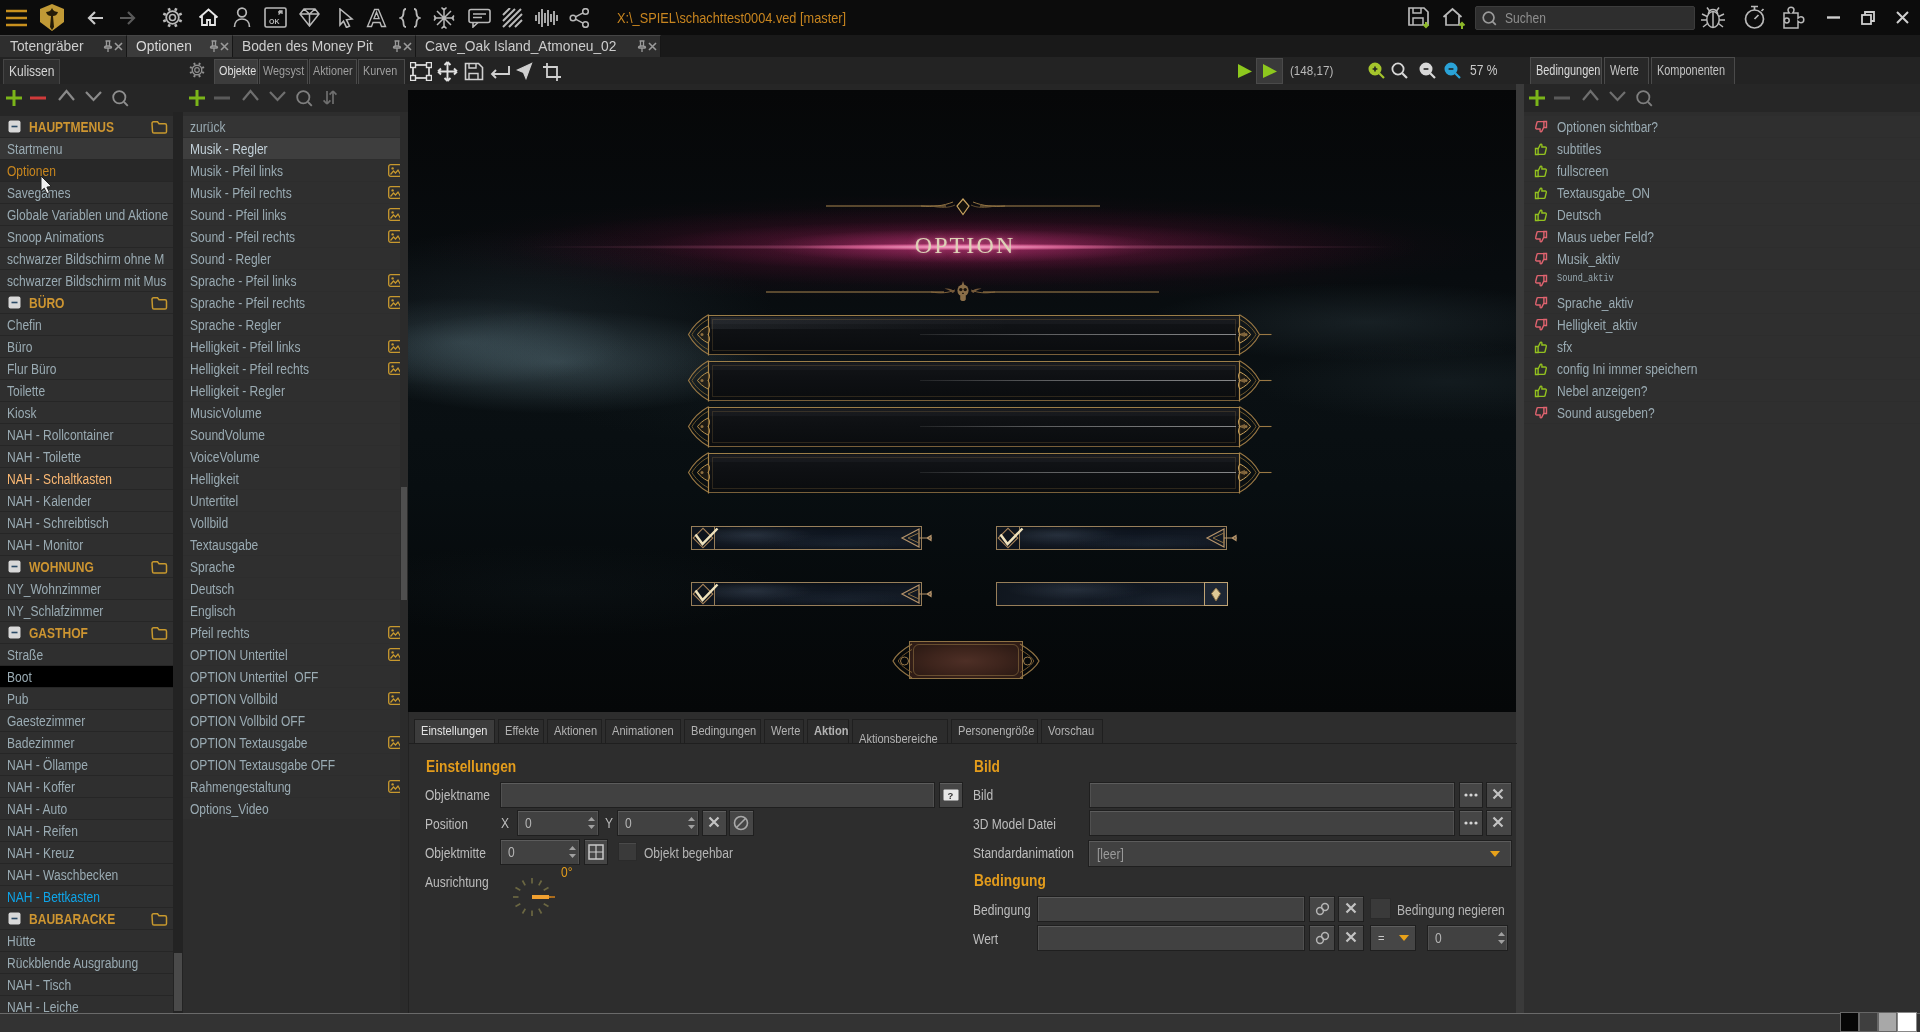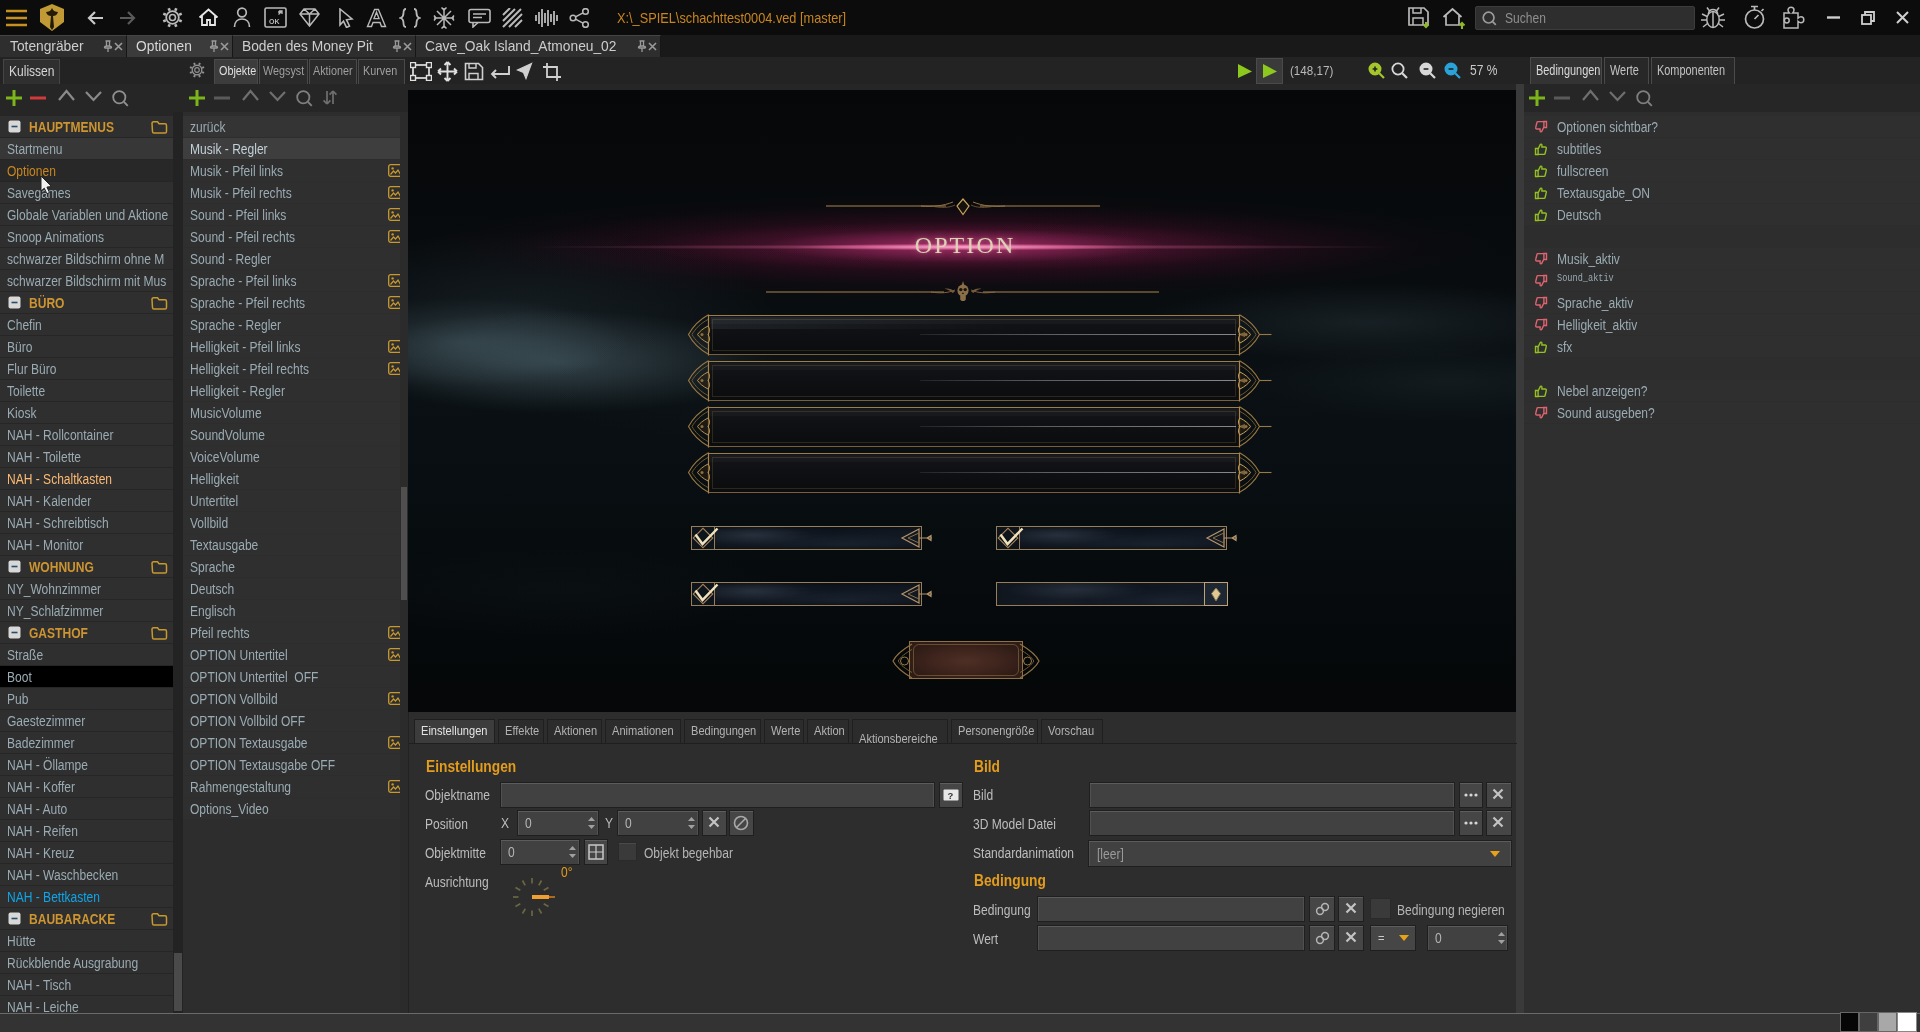--- a/index.html
+++ b/index.html
@@ -811,20 +811,26 @@
           <path d="M1.5 6.5h2.6v6H1.5zM4.1 7l2.3-4.6c.2-.5 1.5-.4 1.5.5V5h3.3c.8 0 1.3.6 1.1 1.3l-1.2 5.2c-.1.5-.6.9-1.1.9H4.1z" stroke="#93c11f" stroke-width="1.4"></path>
         </svg>
 <div style="position:absolute;left:33px;top:3px;font-size:14px;color:#9aabb3;font-weight:normal;letter-spacing:0px;font-family:'Liberation Sans',sans-serif;white-space:nowrap;"><span style="display:inline-block;transform:scaleX(0.86);transform-origin:0 50%;">Textausgabe_ON</span></div>
 </div>
 <div style="position:absolute;left:0;top:92px;width:396px;height:21px;background:#2f2f2f">
 <svg style="position:absolute;left:10px;top:4px" width="14" height="14" viewBox="0 0 14 14" fill="none">
           <path d="M1.5 6.5h2.6v6H1.5zM4.1 7l2.3-4.6c.2-.5 1.5-.4 1.5.5V5h3.3c.8 0 1.3.6 1.1 1.3l-1.2 5.2c-.1.5-.6.9-1.1.9H4.1z" stroke="#93c11f" stroke-width="1.4"></path>
         </svg>
 <div style="position:absolute;left:33px;top:3px;font-size:14px;color:#9aabb3;font-weight:normal;letter-spacing:0px;font-family:'Liberation Sans',sans-serif;white-space:nowrap;"><span style="display:inline-block;transform:scaleX(0.86);transform-origin:0 50%;">Deutsch</span></div>
 </div>
+<div style="position:absolute;left:0;top:114px;width:396px;height:21px;background:#2f2f2f">
+<svg style="position:absolute;left:10px;top:4px" width="14" height="14" viewBox="0 0 14 14" fill="none">
+          <path d="M12.5 7.5H9.9v-6h2.6zM9.9 7L7.6 11.6c-.2.5-1.5.4-1.5-.5V9H2.8c-.8 0-1.3-.6-1.1-1.3l1.2-5.2c.1-.5.6-.9 1.1-.9h5.9z" stroke="#e0636f" stroke-width="1.4"></path>
+        </svg>
+<div style="position:absolute;left:33px;top:3px;font-size:14px;color:#9aabb3;font-weight:normal;letter-spacing:0px;font-family:'Liberation Sans',sans-serif;white-space:nowrap;"><span style="display:inline-block;transform:scaleX(0.86);transform-origin:0 50%;">Maus ueber Feld?</span></div>
+</div>
 <div style="position:absolute;left:0;top:136px;width:396px;height:21px;background:#2f2f2f">
 <svg style="position:absolute;left:10px;top:4px" width="14" height="14" viewBox="0 0 14 14" fill="none">
           <path d="M12.5 7.5H9.9v-6h2.6zM9.9 7L7.6 11.6c-.2.5-1.5.4-1.5-.5V9H2.8c-.8 0-1.3-.6-1.1-1.3l1.2-5.2c.1-.5.6-.9 1.1-.9h5.9z" stroke="#e0636f" stroke-width="1.4"></path>
         </svg>
 <div style="position:absolute;left:33px;top:3px;font-size:14px;color:#9aabb3;font-weight:normal;letter-spacing:0px;font-family:'Liberation Sans',sans-serif;white-space:nowrap;"><span style="display:inline-block;transform:scaleX(0.86);transform-origin:0 50%;">Musik_aktiv</span></div>
 </div>
 <div style="position:absolute;left:0;top:158px;width:396px;height:21px;background:#2f2f2f">
 <svg style="position:absolute;left:10px;top:4px" width="14" height="14" viewBox="0 0 14 14" fill="none">
           <path d="M12.5 7.5H9.9v-6h2.6zM9.9 7L7.6 11.6c-.2.5-1.5.4-1.5-.5V9H2.8c-.8 0-1.3-.6-1.1-1.3l1.2-5.2c.1-.5.6-.9 1.1-.9h5.9z" stroke="#e0636f" stroke-width="1.4"></path>
         </svg>
@@ -840,20 +846,26 @@
 <svg style="position:absolute;left:10px;top:4px" width="14" height="14" viewBox="0 0 14 14" fill="none">
           <path d="M12.5 7.5H9.9v-6h2.6zM9.9 7L7.6 11.6c-.2.5-1.5.4-1.5-.5V9H2.8c-.8 0-1.3-.6-1.1-1.3l1.2-5.2c.1-.5.6-.9 1.1-.9h5.9z" stroke="#e0636f" stroke-width="1.4"></path>
         </svg>
 <div style="position:absolute;left:33px;top:3px;font-size:14px;color:#9aabb3;font-weight:normal;letter-spacing:0px;font-family:'Liberation Sans',sans-serif;white-space:nowrap;"><span style="display:inline-block;transform:scaleX(0.86);transform-origin:0 50%;">Helligkeit_aktiv</span></div>
 </div>
 <div style="position:absolute;left:0;top:224px;width:396px;height:21px;background:#2f2f2f">
 <svg style="position:absolute;left:10px;top:4px" width="14" height="14" viewBox="0 0 14 14" fill="none">
           <path d="M1.5 6.5h2.6v6H1.5zM4.1 7l2.3-4.6c.2-.5 1.5-.4 1.5.5V5h3.3c.8 0 1.3.6 1.1 1.3l-1.2 5.2c-.1.5-.6.9-1.1.9H4.1z" stroke="#93c11f" stroke-width="1.4"></path>
         </svg>
 <div style="position:absolute;left:33px;top:3px;font-size:14px;color:#9aabb3;font-weight:normal;letter-spacing:0px;font-family:'Liberation Sans',sans-serif;white-space:nowrap;"><span style="display:inline-block;transform:scaleX(0.86);transform-origin:0 50%;">sfx</span></div>
+</div>
+<div style="position:absolute;left:0;top:246px;width:396px;height:21px;background:#2f2f2f">
+<svg style="position:absolute;left:10px;top:4px" width="14" height="14" viewBox="0 0 14 14" fill="none">
+          <path d="M1.5 6.5h2.6v6H1.5zM4.1 7l2.3-4.6c.2-.5 1.5-.4 1.5.5V5h3.3c.8 0 1.3.6 1.1 1.3l-1.2 5.2c-.1.5-.6.9-1.1.9H4.1z" stroke="#93c11f" stroke-width="1.4"></path>
+        </svg>
+<div style="position:absolute;left:33px;top:3px;font-size:14px;color:#9aabb3;font-weight:normal;letter-spacing:0px;font-family:'Liberation Sans',sans-serif;white-space:nowrap;"><span style="display:inline-block;transform:scaleX(0.86);transform-origin:0 50%;">config Ini immer speichern</span></div>
 </div>
 <div style="position:absolute;left:0;top:268px;width:396px;height:21px;background:#2f2f2f">
 <svg style="position:absolute;left:10px;top:4px" width="14" height="14" viewBox="0 0 14 14" fill="none">
           <path d="M1.5 6.5h2.6v6H1.5zM4.1 7l2.3-4.6c.2-.5 1.5-.4 1.5.5V5h3.3c.8 0 1.3.6 1.1 1.3l-1.2 5.2c-.1.5-.6.9-1.1.9H4.1z" stroke="#93c11f" stroke-width="1.4"></path>
         </svg>
 <div style="position:absolute;left:33px;top:3px;font-size:14px;color:#9aabb3;font-weight:normal;letter-spacing:0px;font-family:'Liberation Sans',sans-serif;white-space:nowrap;"><span style="display:inline-block;transform:scaleX(0.86);transform-origin:0 50%;">Nebel anzeigen?</span></div>
 </div>
 <div style="position:absolute;left:0;top:290px;width:396px;height:21px;background:#2f2f2f">
 <svg style="position:absolute;left:10px;top:4px" width="14" height="14" viewBox="0 0 14 14" fill="none">
           <path d="M12.5 7.5H9.9v-6h2.6zM9.9 7L7.6 11.6c-.2.5-1.5.4-1.5-.5V9H2.8c-.8 0-1.3-.6-1.1-1.3l1.2-5.2c.1-.5.6-.9 1.1-.9h5.9z" stroke="#e0636f" stroke-width="1.4"></path>
@@ -869,21 +881,21 @@
 <div style="position:absolute;left:96px;top:11px;font-size:13.5px;color:#b3b3b3;font-weight:normal;letter-spacing:0px;font-family:'Liberation Sans',sans-serif;white-space:nowrap;"><span style="display:inline-block;transform:scaleX(0.82);transform-origin:0 50%;">Effekte</span></div>
 <div style="position:absolute;left:138px;top:7px;width:55px;height:25px;background:#2c2c2c;border:1px solid #1f1f1f;border-bottom:none"></div>
 <div style="position:absolute;left:145px;top:11px;font-size:13.5px;color:#b3b3b3;font-weight:normal;letter-spacing:0px;font-family:'Liberation Sans',sans-serif;white-space:nowrap;"><span style="display:inline-block;transform:scaleX(0.82);transform-origin:0 50%;">Aktionen</span></div>
 <div style="position:absolute;left:196px;top:7px;width:76px;height:25px;background:#2c2c2c;border:1px solid #1f1f1f;border-bottom:none"></div>
 <div style="position:absolute;left:203px;top:11px;font-size:13.5px;color:#b3b3b3;font-weight:normal;letter-spacing:0px;font-family:'Liberation Sans',sans-serif;white-space:nowrap;"><span style="display:inline-block;transform:scaleX(0.82);transform-origin:0 50%;">Animationen</span></div>
 <div style="position:absolute;left:275px;top:7px;width:77px;height:25px;background:#2c2c2c;border:1px solid #1f1f1f;border-bottom:none"></div>
 <div style="position:absolute;left:282px;top:11px;font-size:13.5px;color:#b3b3b3;font-weight:normal;letter-spacing:0px;font-family:'Liberation Sans',sans-serif;white-space:nowrap;"><span style="display:inline-block;transform:scaleX(0.82);transform-origin:0 50%;">Bedingungen</span></div>
 <div style="position:absolute;left:355px;top:7px;width:40px;height:25px;background:#2c2c2c;border:1px solid #1f1f1f;border-bottom:none"></div>
 <div style="position:absolute;left:362px;top:11px;font-size:13.5px;color:#b3b3b3;font-weight:normal;letter-spacing:0px;font-family:'Liberation Sans',sans-serif;white-space:nowrap;"><span style="display:inline-block;transform:scaleX(0.82);transform-origin:0 50%;">Werte</span></div>
 <div style="position:absolute;left:398px;top:7px;width:42px;height:25px;background:#2c2c2c;border:1px solid #1f1f1f;border-bottom:none"></div>
-<div style="position:absolute;left:405px;top:11px;font-size:13.5px;color:#b3b3b3;font-weight:normal;letter-spacing:0px;font-family:'Liberation Sans',sans-serif;white-space:nowrap;"><span style="display:inline-block;transform:scaleX(0.82);transform-origin:0 50%;">Aktion</span></div>
+<div style="position:absolute;left:405px;top:11px;font-size:13.5px;color:#b3b3b3;font-weight:bold;letter-spacing:0px;font-family:'Liberation Sans',sans-serif;white-space:nowrap;"><span style="display:inline-block;transform:scaleX(0.82);transform-origin:0 50%;">Aktion</span></div>
 <div style="position:absolute;left:443px;top:7px;width:96px;height:25px;background:#2c2c2c;border:1px solid #1f1f1f;border-bottom:none"></div>
 <div style="position:absolute;left:450px;top:19px;font-size:13.5px;color:#b3b3b3;font-weight:normal;letter-spacing:0px;font-family:'Liberation Sans',sans-serif;white-space:nowrap;"><span style="display:inline-block;transform:scaleX(0.82);transform-origin:0 50%;">Aktionsbereiche</span></div>
 <div style="position:absolute;left:542px;top:7px;width:87px;height:25px;background:#2c2c2c;border:1px solid #1f1f1f;border-bottom:none"></div>
 <div style="position:absolute;left:549px;top:11px;font-size:13.5px;color:#b3b3b3;font-weight:normal;letter-spacing:0px;font-family:'Liberation Sans',sans-serif;white-space:nowrap;"><span style="display:inline-block;transform:scaleX(0.82);transform-origin:0 50%;">Personengröße</span></div>
 <div style="position:absolute;left:632px;top:7px;width:62px;height:25px;background:#2c2c2c;border:1px solid #1f1f1f;border-bottom:none"></div>
 <div style="position:absolute;left:639px;top:11px;font-size:13.5px;color:#b3b3b3;font-weight:normal;letter-spacing:0px;font-family:'Liberation Sans',sans-serif;white-space:nowrap;"><span style="display:inline-block;transform:scaleX(0.82);transform-origin:0 50%;">Vorschau</span></div>
 <div style="position:absolute;left:0px;top:31px;width:1108px;height:1px;background:#1f1f1f"></div>
 <div style="position:absolute;left:17px;top:46px;font-size:16px;color:#e39c1c;font-weight:bold;letter-spacing:0px;font-family:'Liberation Sans',sans-serif;white-space:nowrap;"><span style="display:inline-block;transform:scaleX(0.86);transform-origin:0 50%;">Einstellungen</span></div>
 <div style="position:absolute;left:16px;top:75px;font-size:14px;color:#bdbdbd;font-weight:normal;letter-spacing:0px;font-family:'Liberation Sans',sans-serif;white-space:nowrap;"><span style="display:inline-block;transform:scaleX(0.86);transform-origin:0 50%;">Objektname</span></div>
 <div style="position:absolute;left:91px;top:70px;width:435px;height:26px;background:#414141;border:1px solid #1f1f1f;box-shadow:inset 0 1px 0 #5c5c5c,inset 1px 0 0 #505050,inset -1px 0 0 #505050"></div>

